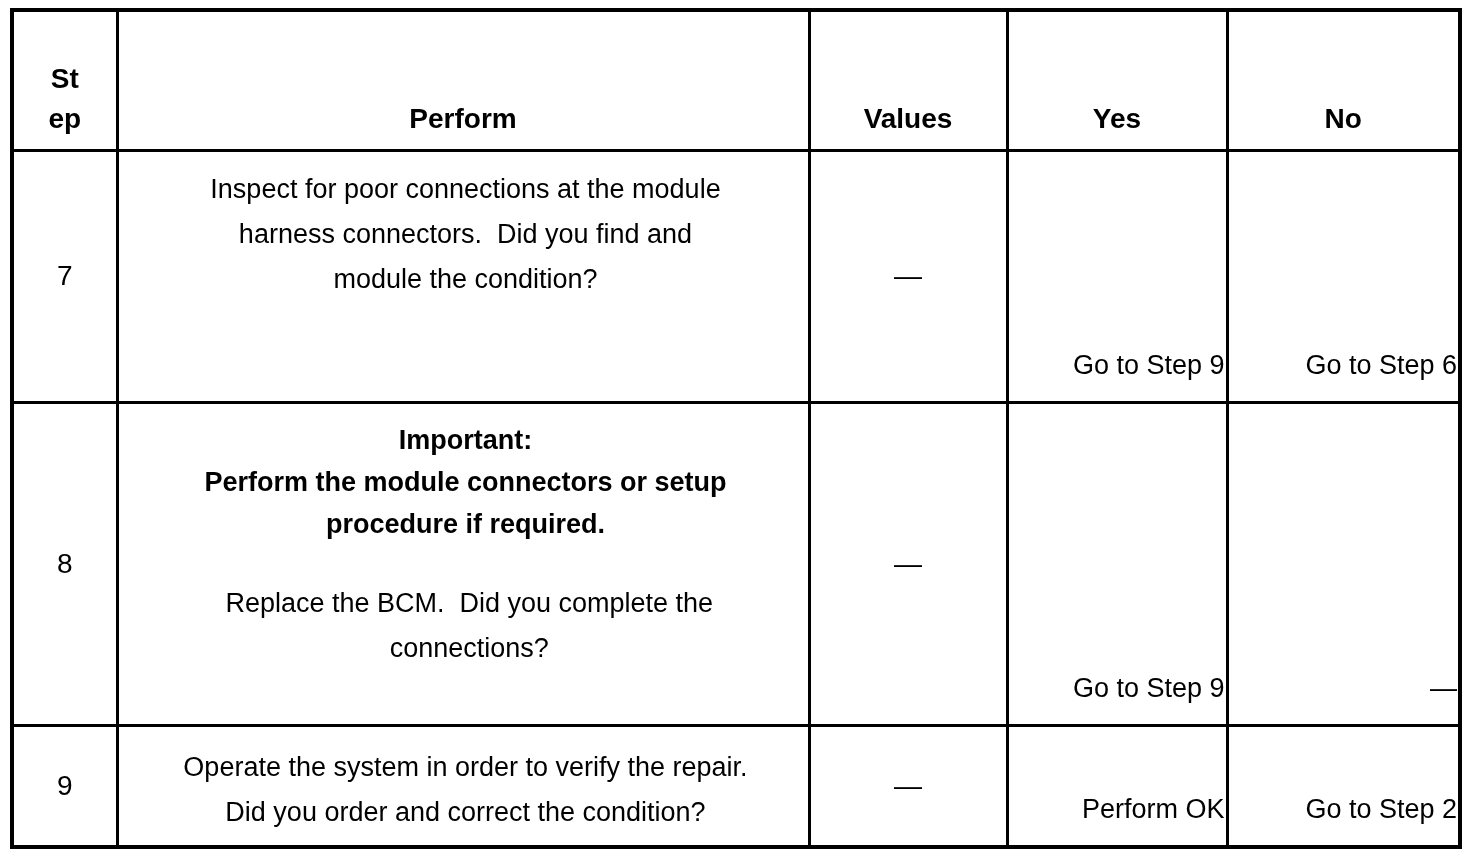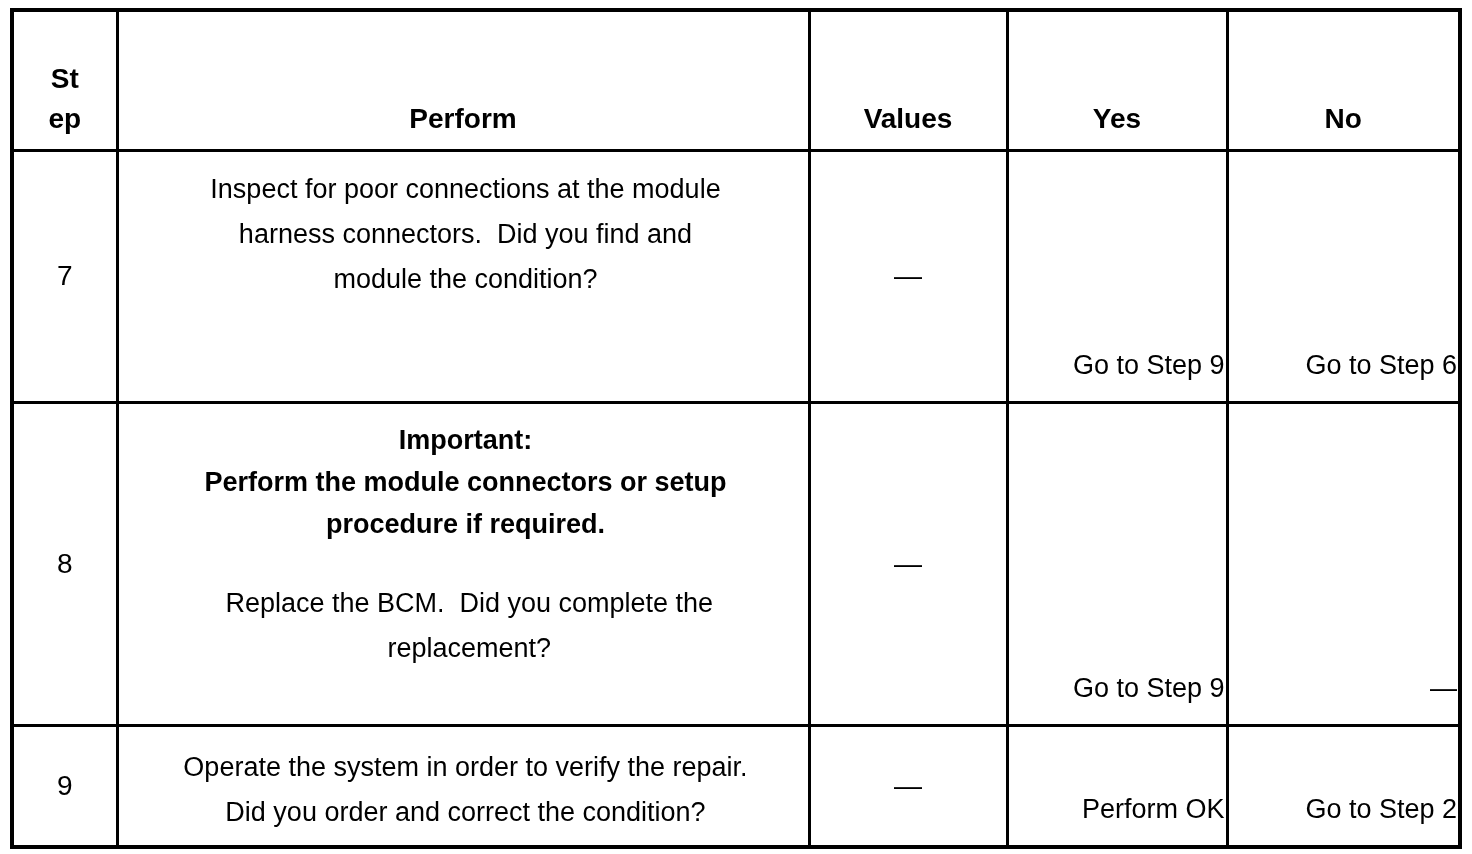--- a/index.html
+++ b/index.html
@@ -124,21 +124,21 @@
       <tr class="row-8">
         <td class="step-cell">8</td>
         <td class="action-cell">
           <div class="bold-block">
             <div class="action-line">Important:</div>
             <div class="action-line">Perform the module connectors or setup</div>
             <div class="action-line">procedure if required.</div>
           </div>
           <div class="block-gap"></div>
           <div class="action-line"> Replace the BCM.  Did you complete the</div>
-          <div class="action-line"> replacement?</div>
+          <div class="action-line"> connections?</div>
         </td>
         <td class="values-cell">—</td>
         <td class="answer-cell">Go to Step 9</td>
         <td class="answer-cell">—</td>
       </tr>
 
       <tr class="row-9">
         <td class="step-cell">9</td>
         <td class="action-cell v-middle">
           <div class="action-line">Operate the system in order to verify the repair.</div>

